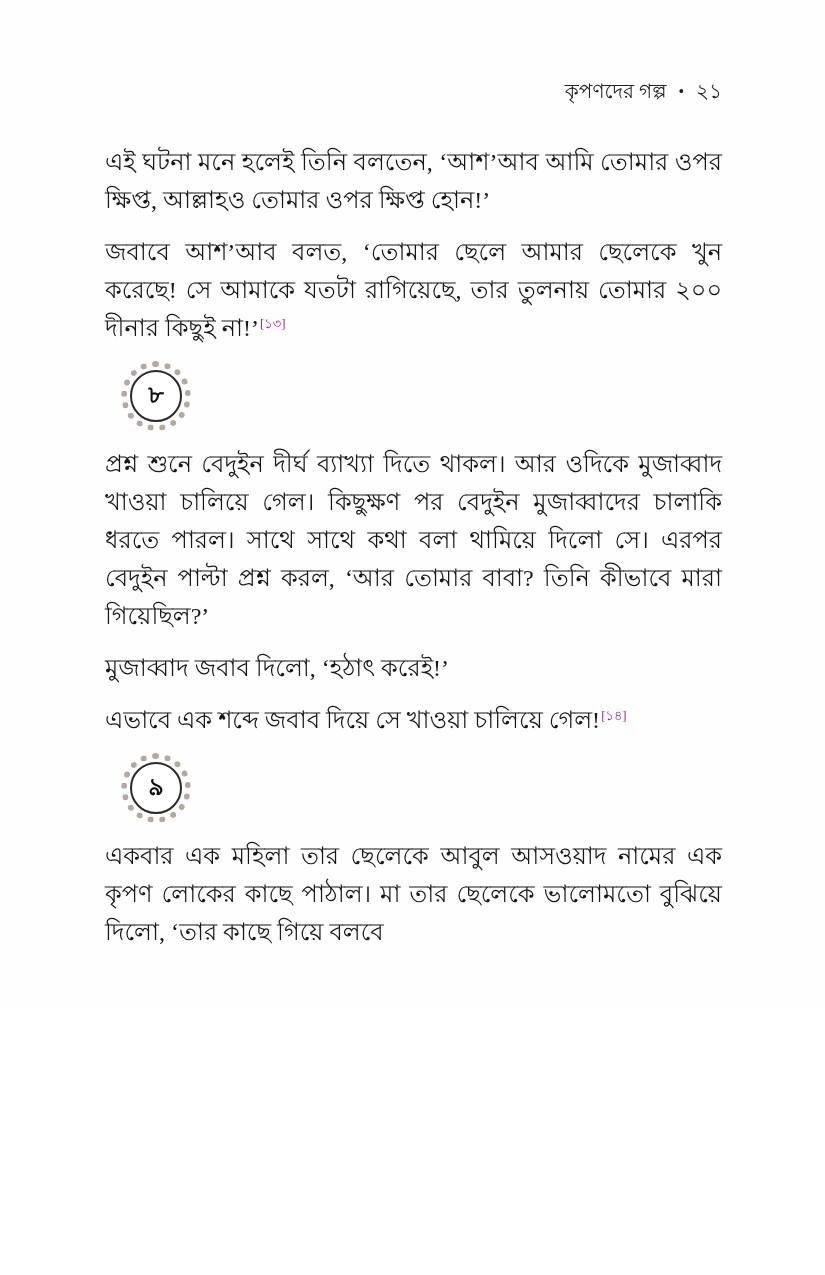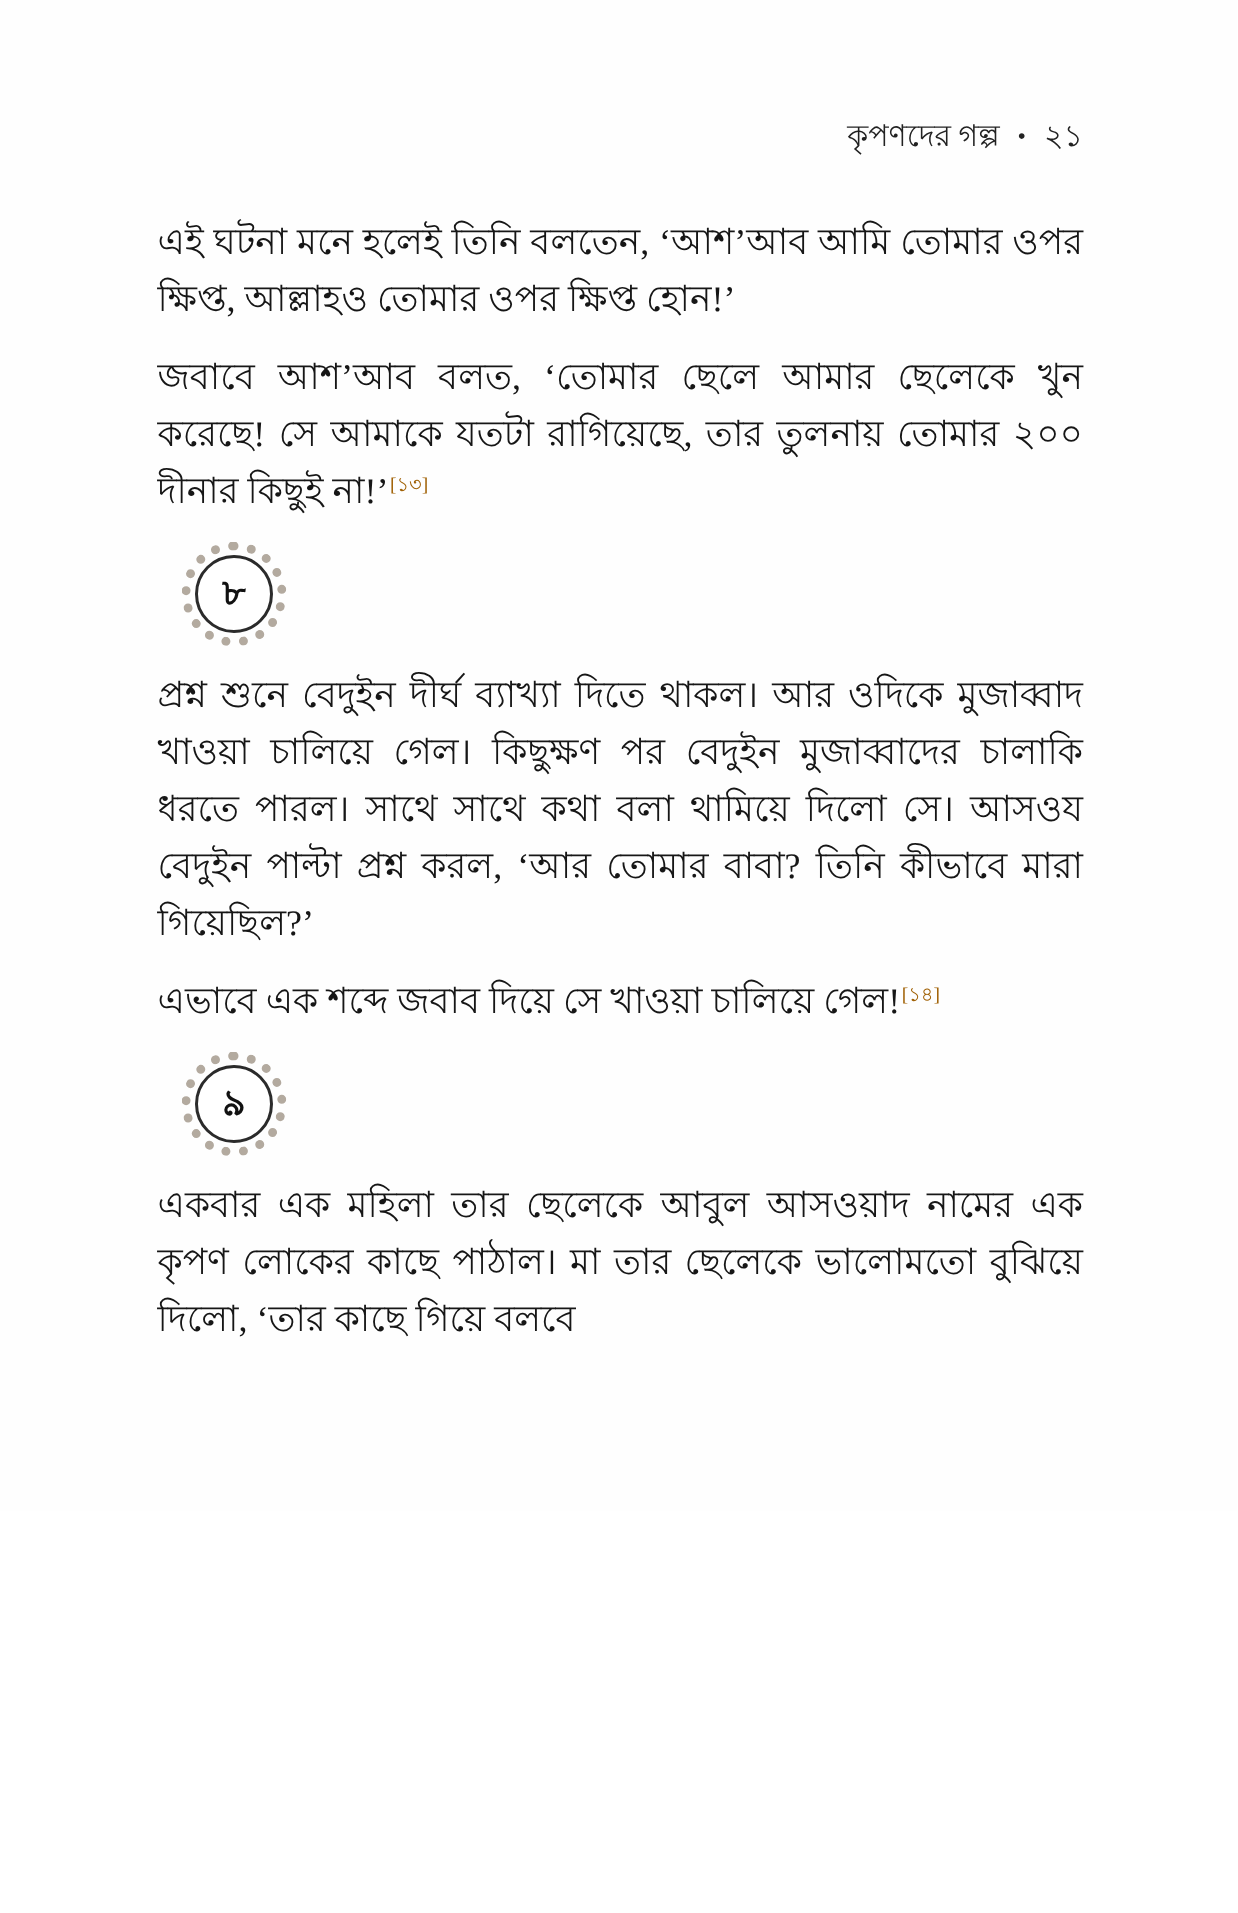--- a/index.html
+++ b/index.html
@@ -36,21 +36,21 @@
     line-height: 38px;
     text-align: justify;
     margin: 11px 0 14px 0;
     color: #161616;
   }
   .fn-ref {
     font-size: 13px;
     line-height: 0;
     vertical-align: 8px;
     margin-left: 1px;
-    color: #a16207;
+    color: #a21caf;
   }
   .ornament-outer {
     width: 70px; height: 70px;
     box-sizing: border-box;
     border: 6px dotted #b3aa9f;
     border-radius: 50%;
     display: flex; align-items: center; justify-content: center;
     margin: 12px 0 14px 16px;
   }
   .ornament-inner {
@@ -76,22 +76,23 @@
 
   <p class="body-para"><span>এই ঘটনা মনে হলেই তিনি বলতেন, ‘আশ’আব আমি তোমার ওপর ক্ষিপ্ত, আল্লাহও তোমার ওপর ক্ষিপ্ত হোন!’</span></p>
 
   <p class="body-para"><span>জবাবে আশ’আব বলত, ‘তোমার ছেলে আমার ছেলেকে খুন করেছে! সে আমাকে যতটা রাগিয়েছে, তার তুলনায় তোমার ২০০ দীনার কিছুই না!’</span><sup class="fn-ref">[১৩]</sup></p>
 
   <div class="ornament-outer">
     <div class="ornament-inner">৮</div>
   </div>
 
 
-  <p class="body-para"><span>প্রশ্ন শুনে বেদুইন দীর্ঘ ব্যাখ্যা দিতে থাকল। আর ওদিকে মুজাব্বাদ খাওয়া চালিয়ে গেল। কিছুক্ষণ পর বেদুইন মুজাব্বাদের চালাকি ধরতে পারল। সাথে সাথে কথা বলা থামিয়ে দিলো সে। আসওয বেদুইন পাল্টা প্রশ্ন করল, ‘আর তোমার বাবা? তিনি কীভাবে মারা গিয়েছিল?’</span></p>
+  <p class="body-para"><span>প্রশ্ন শুনে বেদুইন দীর্ঘ ব্যাখ্যা দিতে থাকল। আর ওদিকে মুজাব্বাদ খাওয়া চালিয়ে গেল। কিছুক্ষণ পর বেদুইন মুজাব্বাদের চালাকি ধরতে পারল। সাথে সাথে কথা বলা থামিয়ে দিলো সে। এরপর বেদুইন পাল্টা প্রশ্ন করল, ‘আর তোমার বাবা? তিনি কীভাবে মারা গিয়েছিল?’</span></p>
 
+  <p class="body-para"><span>মুজাব্বাদ জবাব দিলো, ‘হঠাৎ করেই!’</span></p>
 
   <p class="body-para"><span>এভাবে এক শব্দে জবাব দিয়ে সে খাওয়া চালিয়ে গেল!</span><sup class="fn-ref">[১৪]</sup></p>
 
   <div class="ornament-outer">
     <div class="ornament-inner">৯</div>
   </div>
 
 
 
   <p class="body-para"><span>একবার এক মহিলা তার ছেলেকে আবুল আসওয়াদ নামের এক কৃপণ লোকের কাছে পাঠাল। মা তার ছেলেকে ভালোমতো বুঝিয়ে দিলো, ‘তার কাছে গিয়ে বলবে</span></p>

